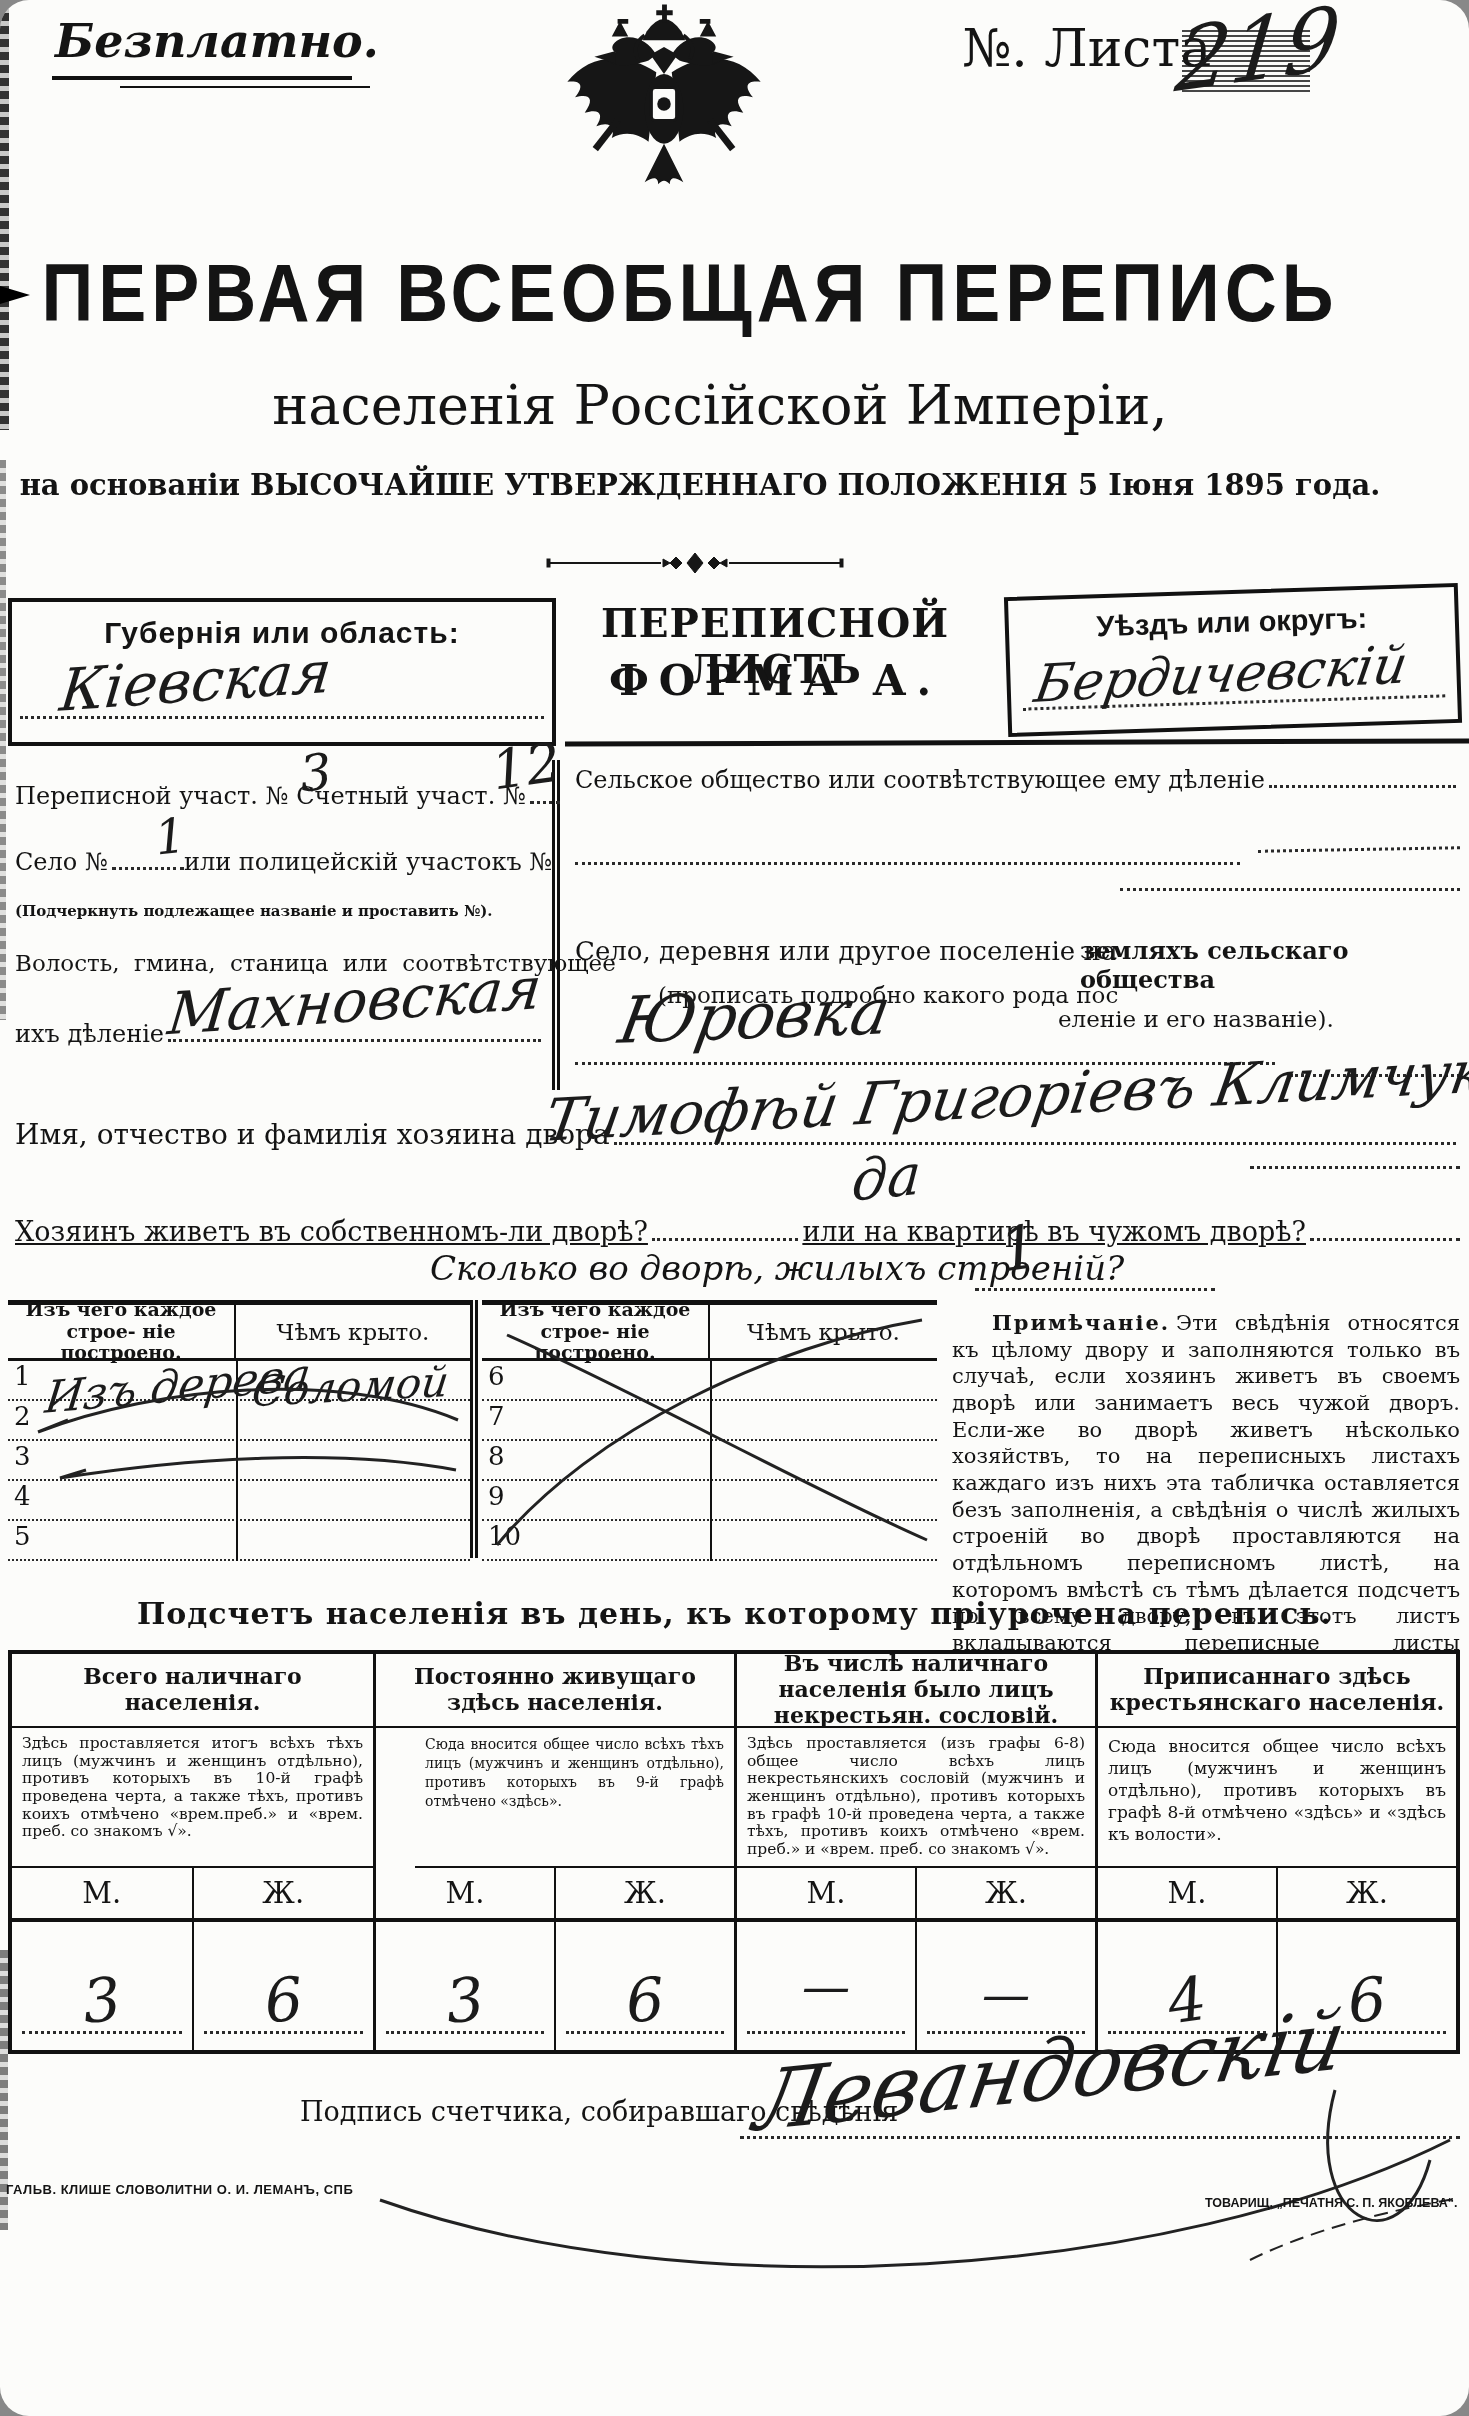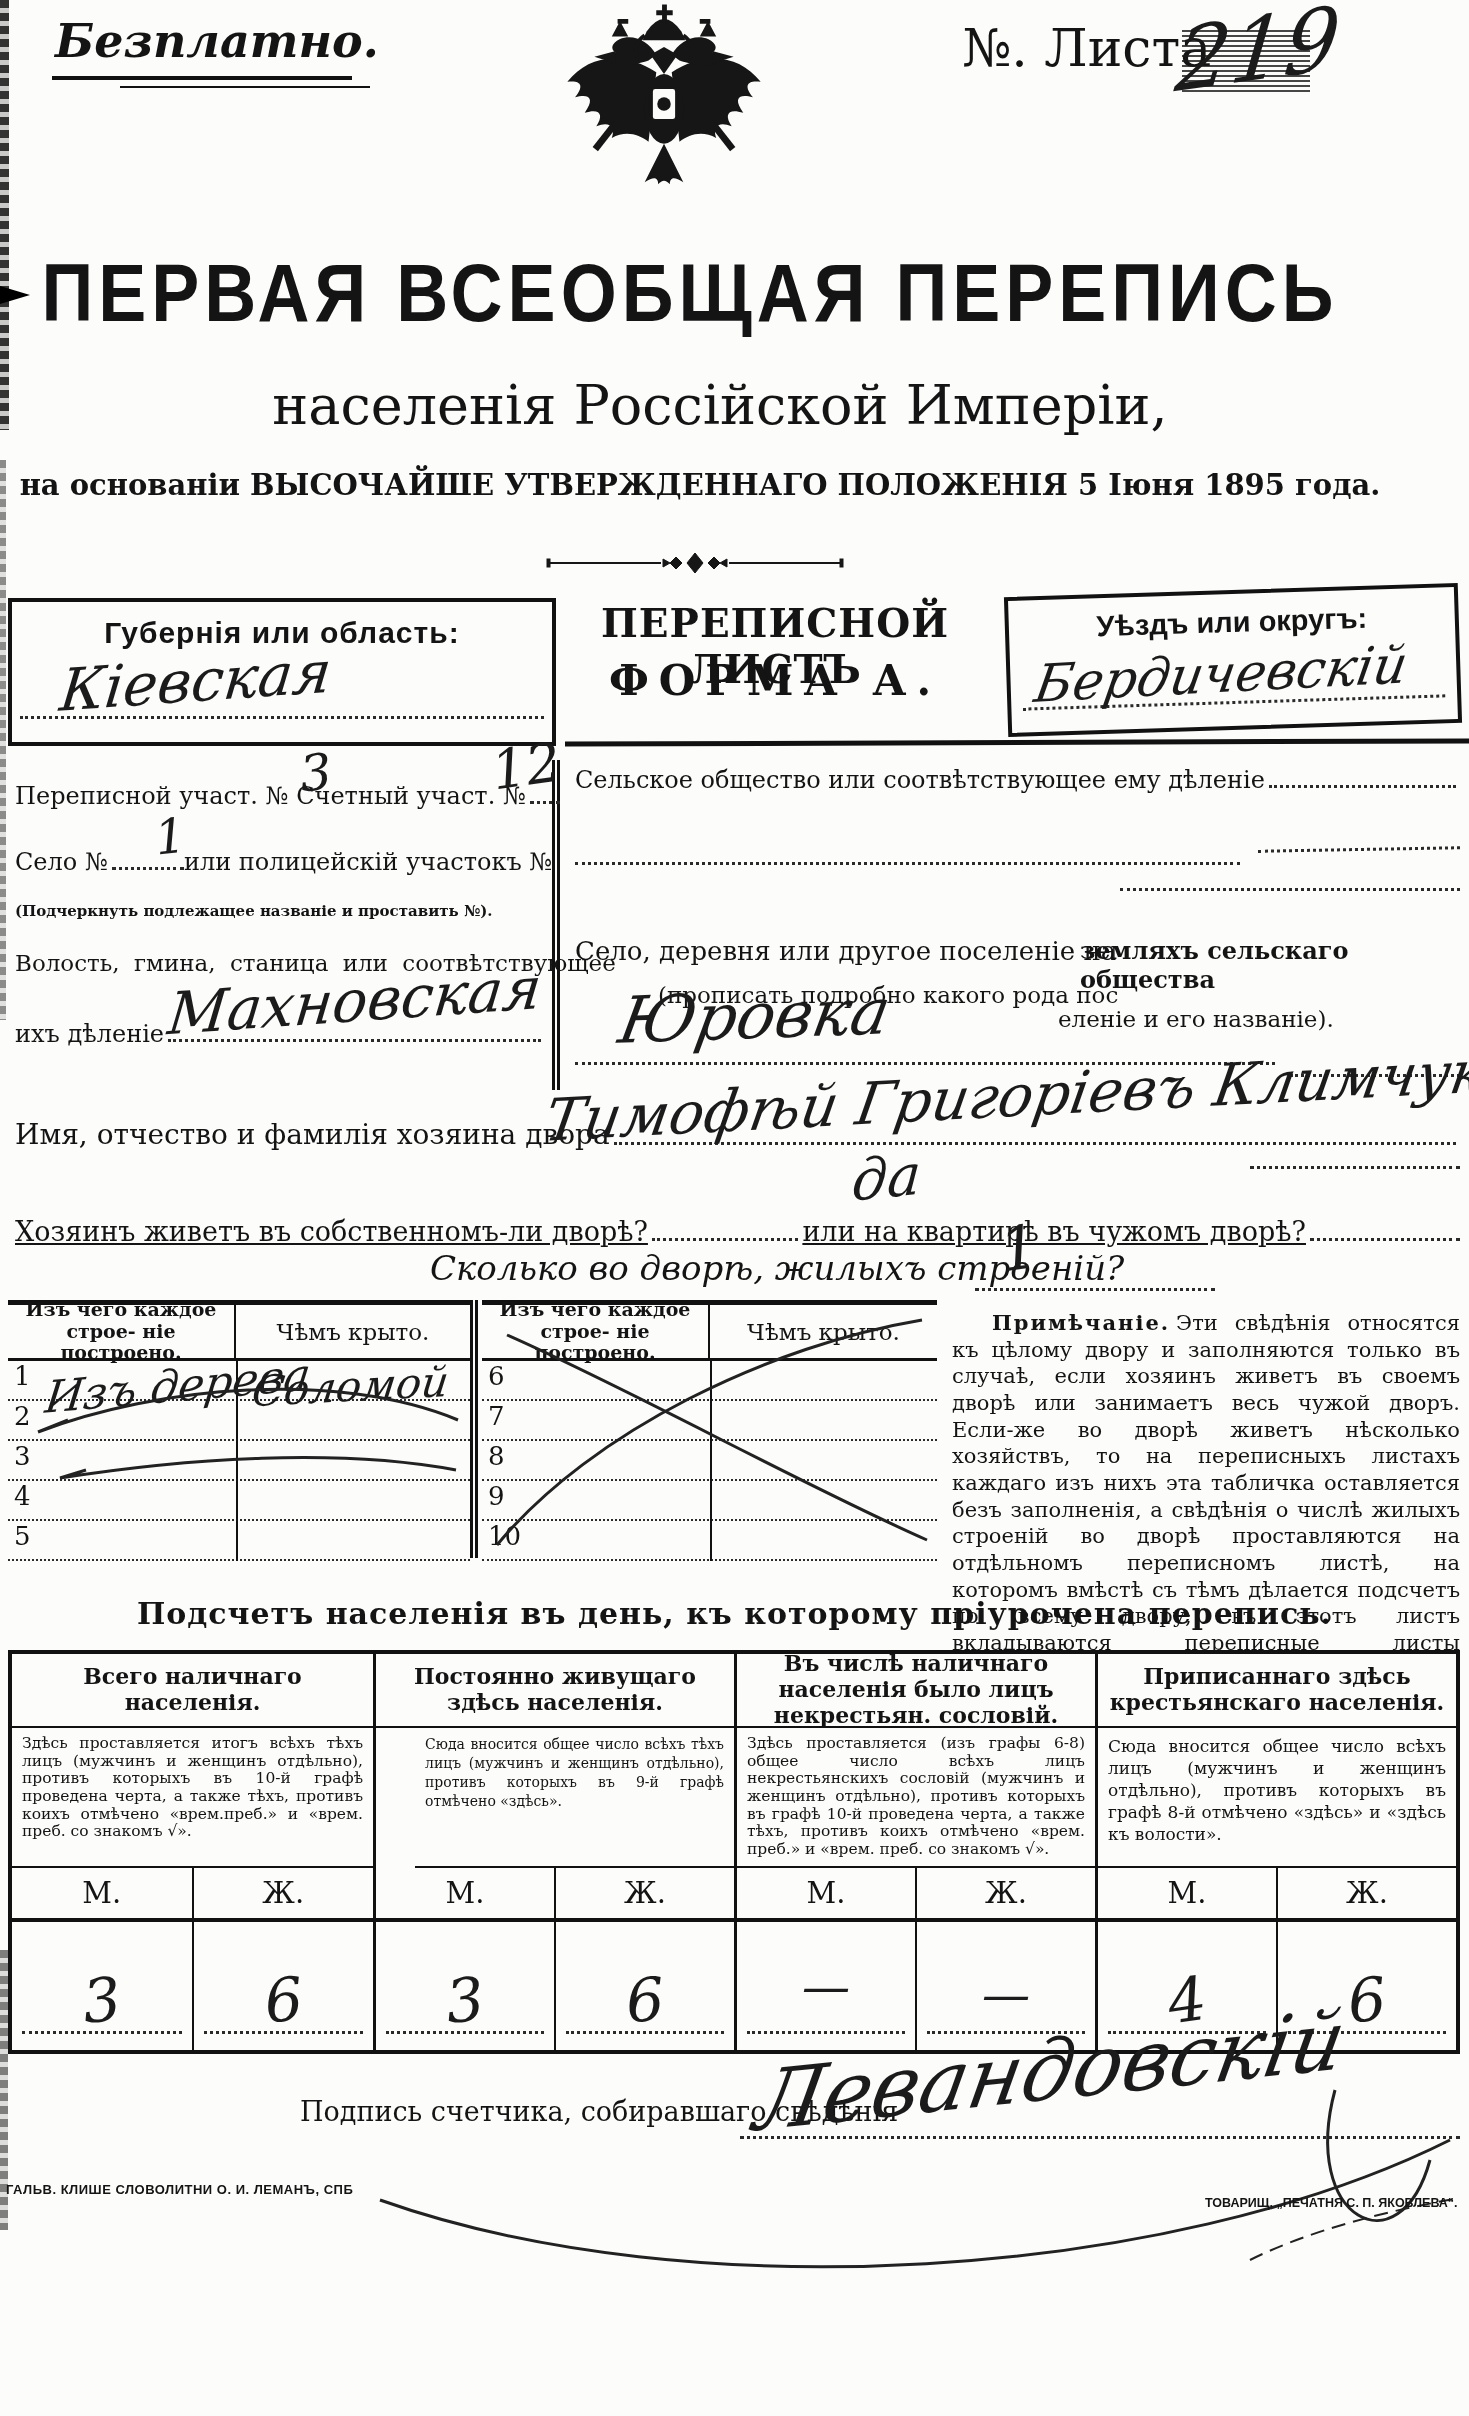--- a/index.html
+++ b/index.html
@@ -1,19 +1,20 @@
 <!DOCTYPE html>
 <html><head>
 <meta charset="utf-8">
 <style>
   html,body{margin:0;padding:0;background:#888;}
   .page{
     position:relative;width:1469px;height:2416px;background:#fcfcfa;
     margin:0 auto;overflow:hidden;color:#141414;
     font-family:"DejaVu Serif",serif;
+    border-radius:29px;
   }
   .abs{position:absolute;}
   .serif{font-family:"DejaVu Serif",serif;}
   .sans{font-family:"Liberation Sans",sans-serif;}
   .b{font-weight:bold;}
   .hw{
     font-family:"DejaVu Serif",serif;font-style:italic;color:#1b1b1b;
     white-space:nowrap;line-height:1;
   }
   .dot{border-bottom:3px dotted #2a2a2a;height:0;}

